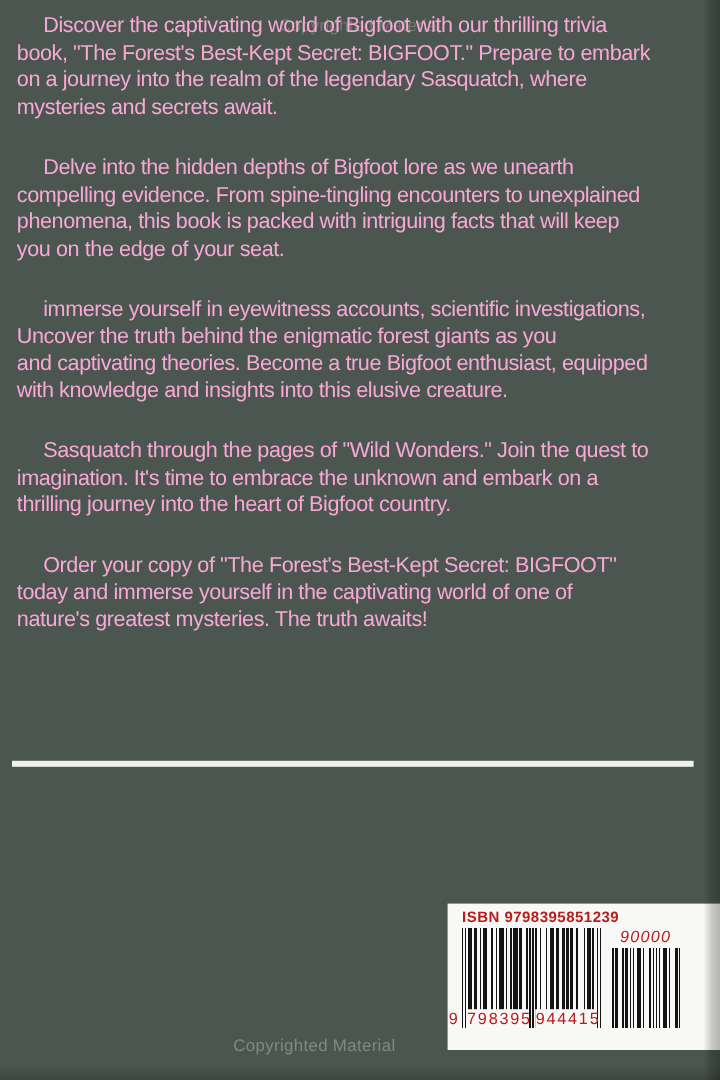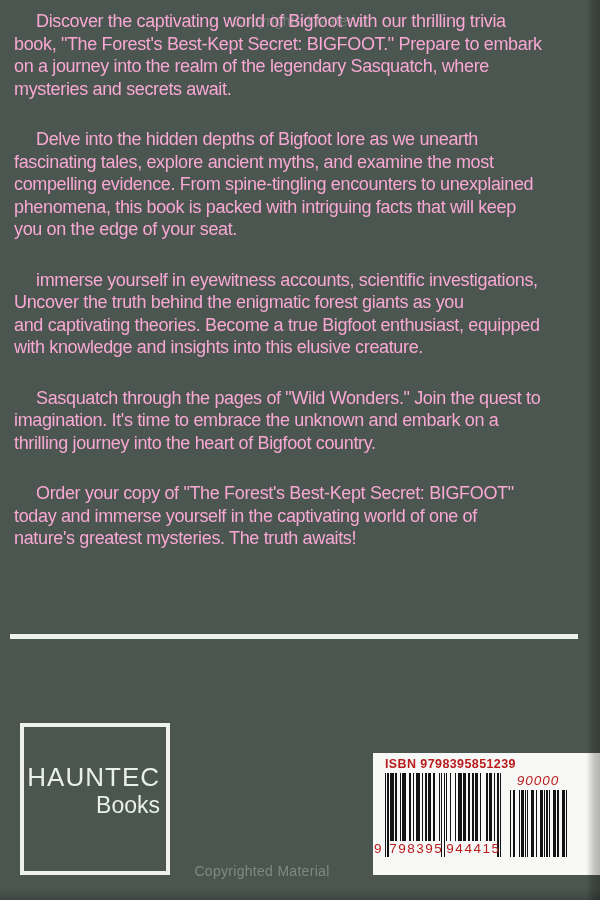--- a/index.html
+++ b/index.html
@@ -82,21 +82,20 @@
 
   <div class="blurb">
     <div class="para">
       <div class="ln">Discover the captivating world of Bigfoot with our thrilling trivia</div>
       <div class="ln">book, "The Forest's Best-Kept Secret: BIGFOOT." Prepare to embark</div>
       <div class="ln">on a journey into the realm of the legendary Sasquatch, where</div>
       <div class="ln">mysteries and secrets await.</div>
     </div>
     <div class="para">
       <div class="ln">Delve into the hidden depths of Bigfoot lore as we unearth</div>
-      <div class="ln">fascinating tales, explore ancient myths, and examine the most</div>
       <div class="ln">compelling evidence. From spine-tingling encounters to unexplained</div>
       <div class="ln">phenomena, this book is packed with intriguing facts that will keep</div>
       <div class="ln">you on the edge of your seat.</div>
     </div>
     <div class="para">
       <div class="ln">immerse yourself in eyewitness accounts, scientific investigations,</div>
       <div class="ln">Uncover the truth behind the enigmatic forest giants as you</div>
       <div class="ln">and captivating theories. Become a true Bigfoot enthusiast, equipped</div>
       <div class="ln">with knowledge and insights into this elusive creature.</div>
     </div>
@@ -107,24 +106,20 @@
     </div>
     <div class="para">
       <div class="ln">Order your copy of "The Forest's Best-Kept Secret: BIGFOOT"</div>
       <div class="ln">today and immerse yourself in the captivating world of one of</div>
       <div class="ln">nature's greatest mysteries. The truth awaits!</div>
     </div>
   </div>
 
   <div class="divider"></div>
 
-  <div class="logo-box">
-    <div class="logo-name">HAUNTEC</div>
-    <div class="logo-division">Books</div>
-  </div>
 
   <div class="barcode-box">
     <div class="isbn-line">ISBN 9798395851239</div>
 
     <div class="main-code">
       <svg id="ean13-svg" preserveAspectRatio="none" shape-rendering="crispEdges" viewBox="0 0 95 100">
           <rect x="0" y="0" width="1" height="100" fill="#131313"></rect>
           <rect x="2" y="0" width="1" height="100" fill="#131313"></rect>
           <rect x="4" y="0" width="3" height="100" fill="#131313"></rect>
           <rect x="8" y="0" width="2" height="100" fill="#131313"></rect>

